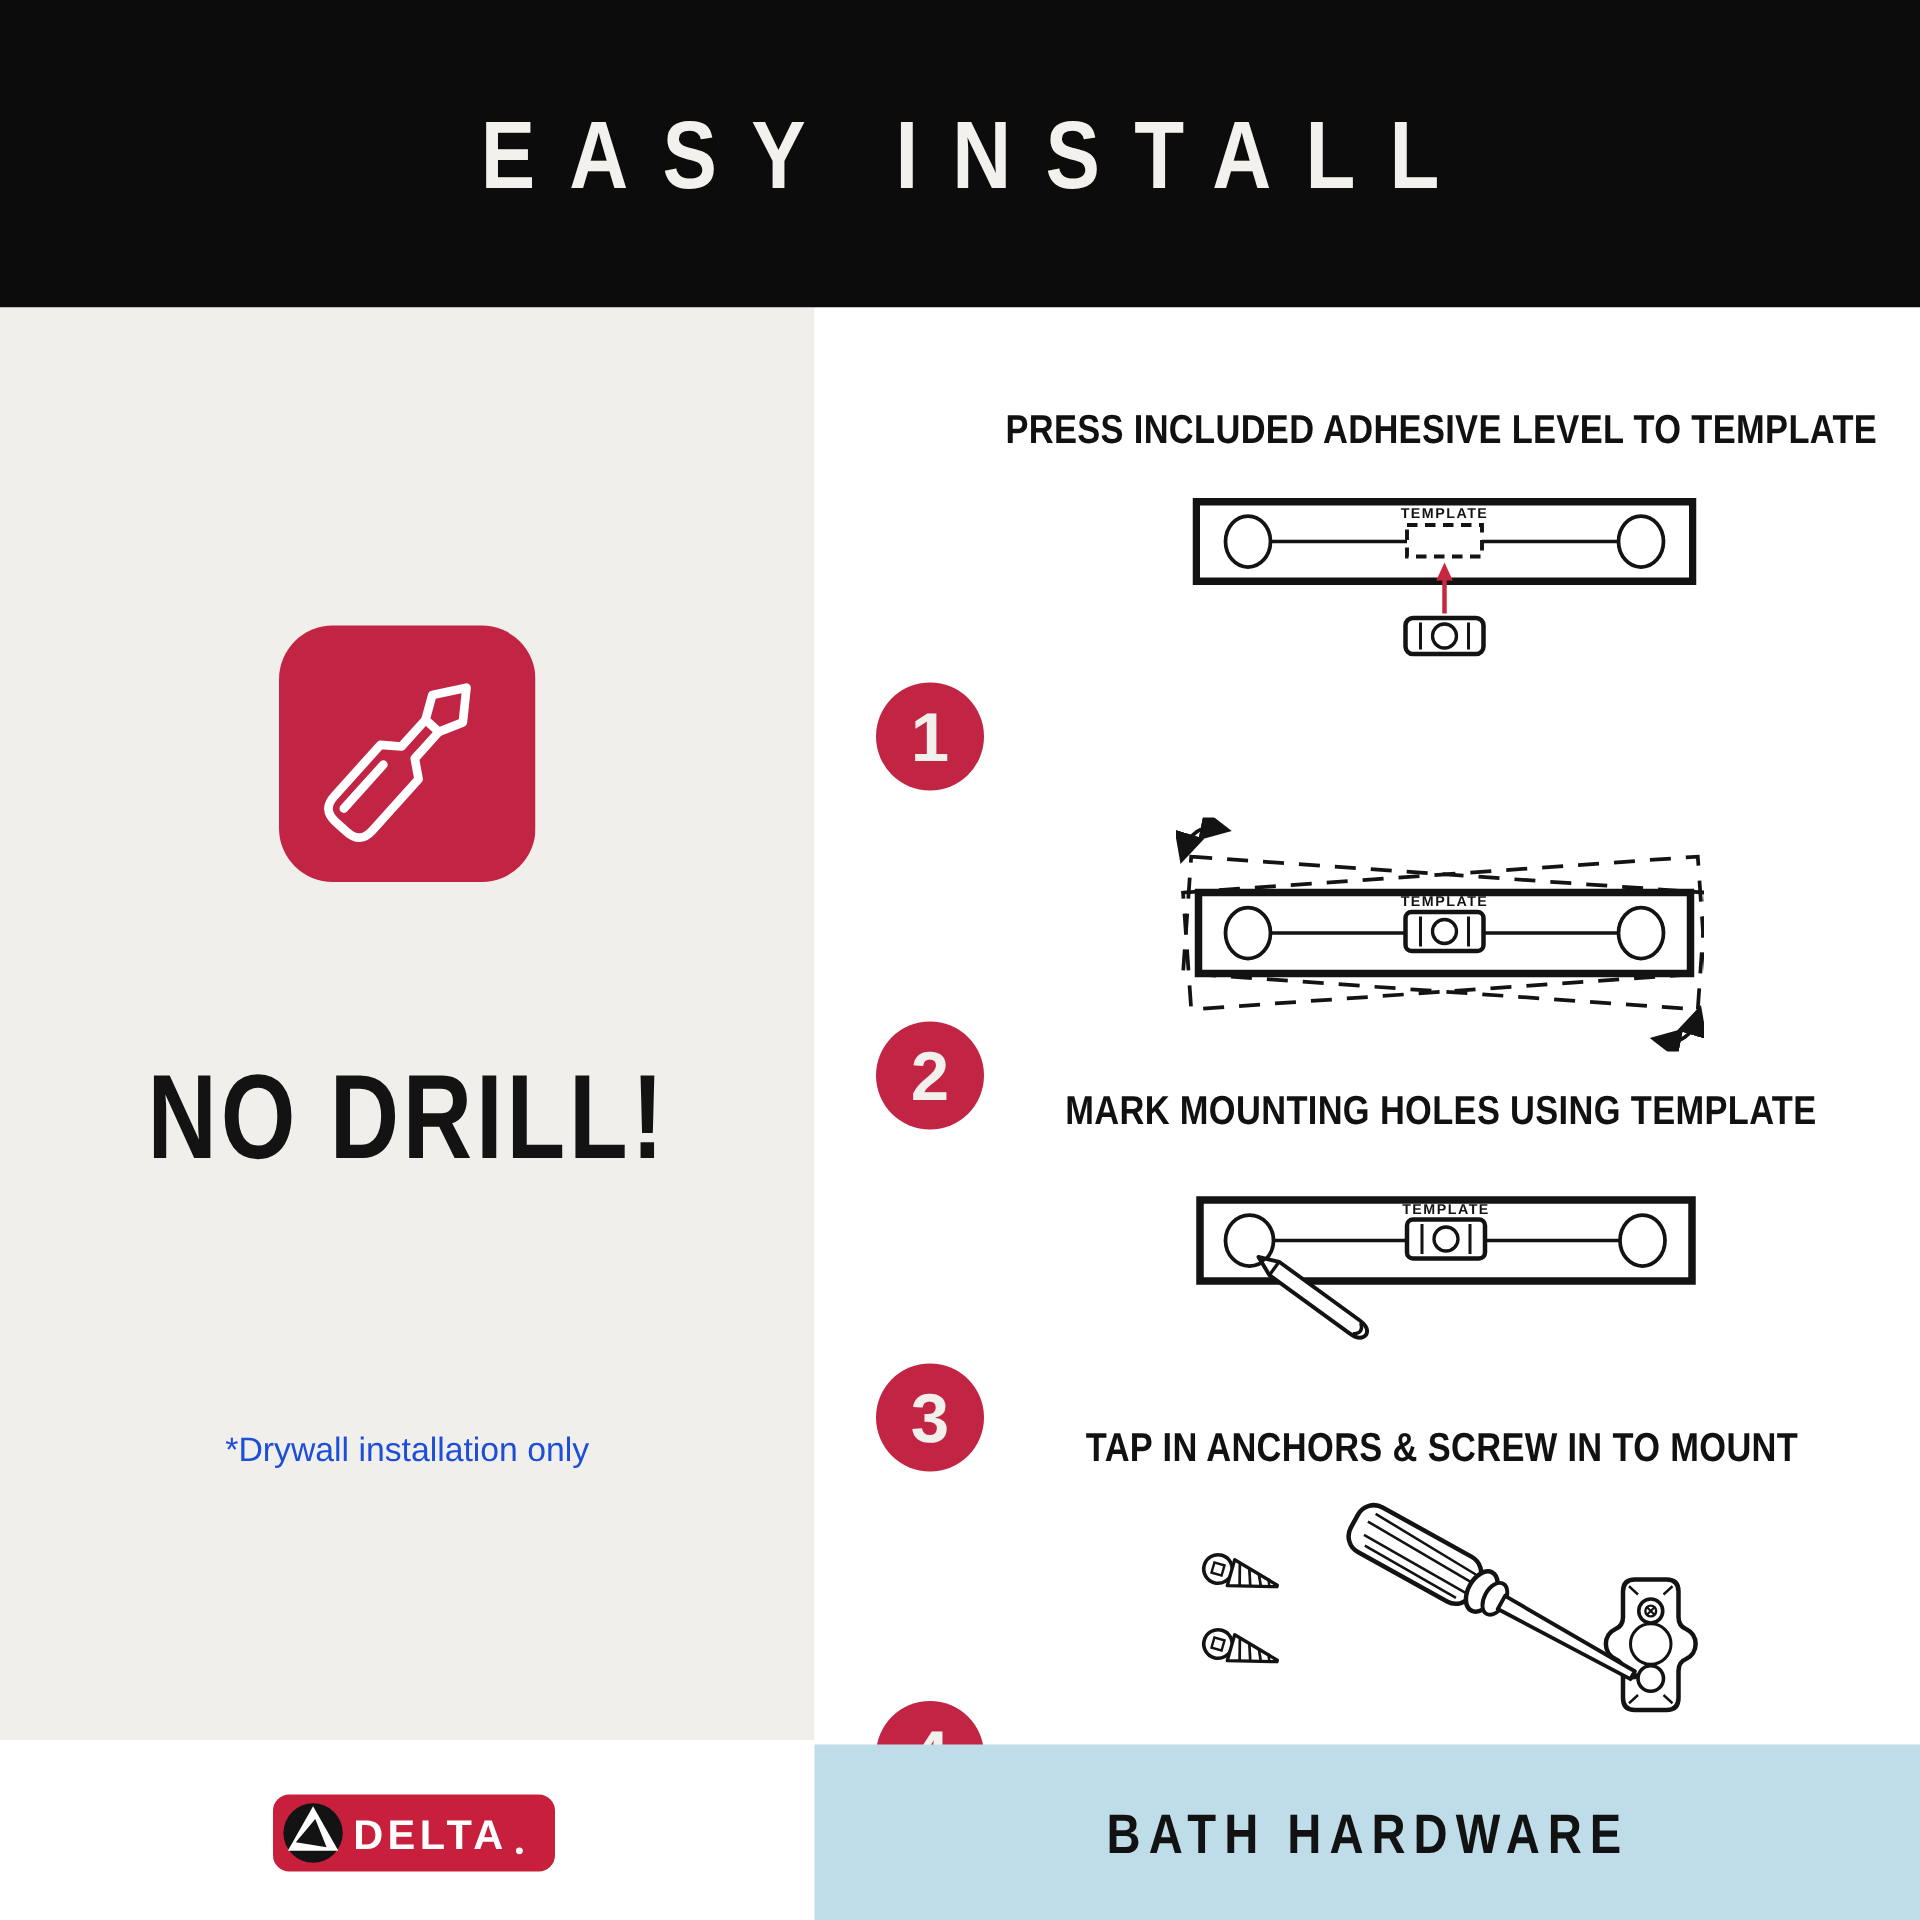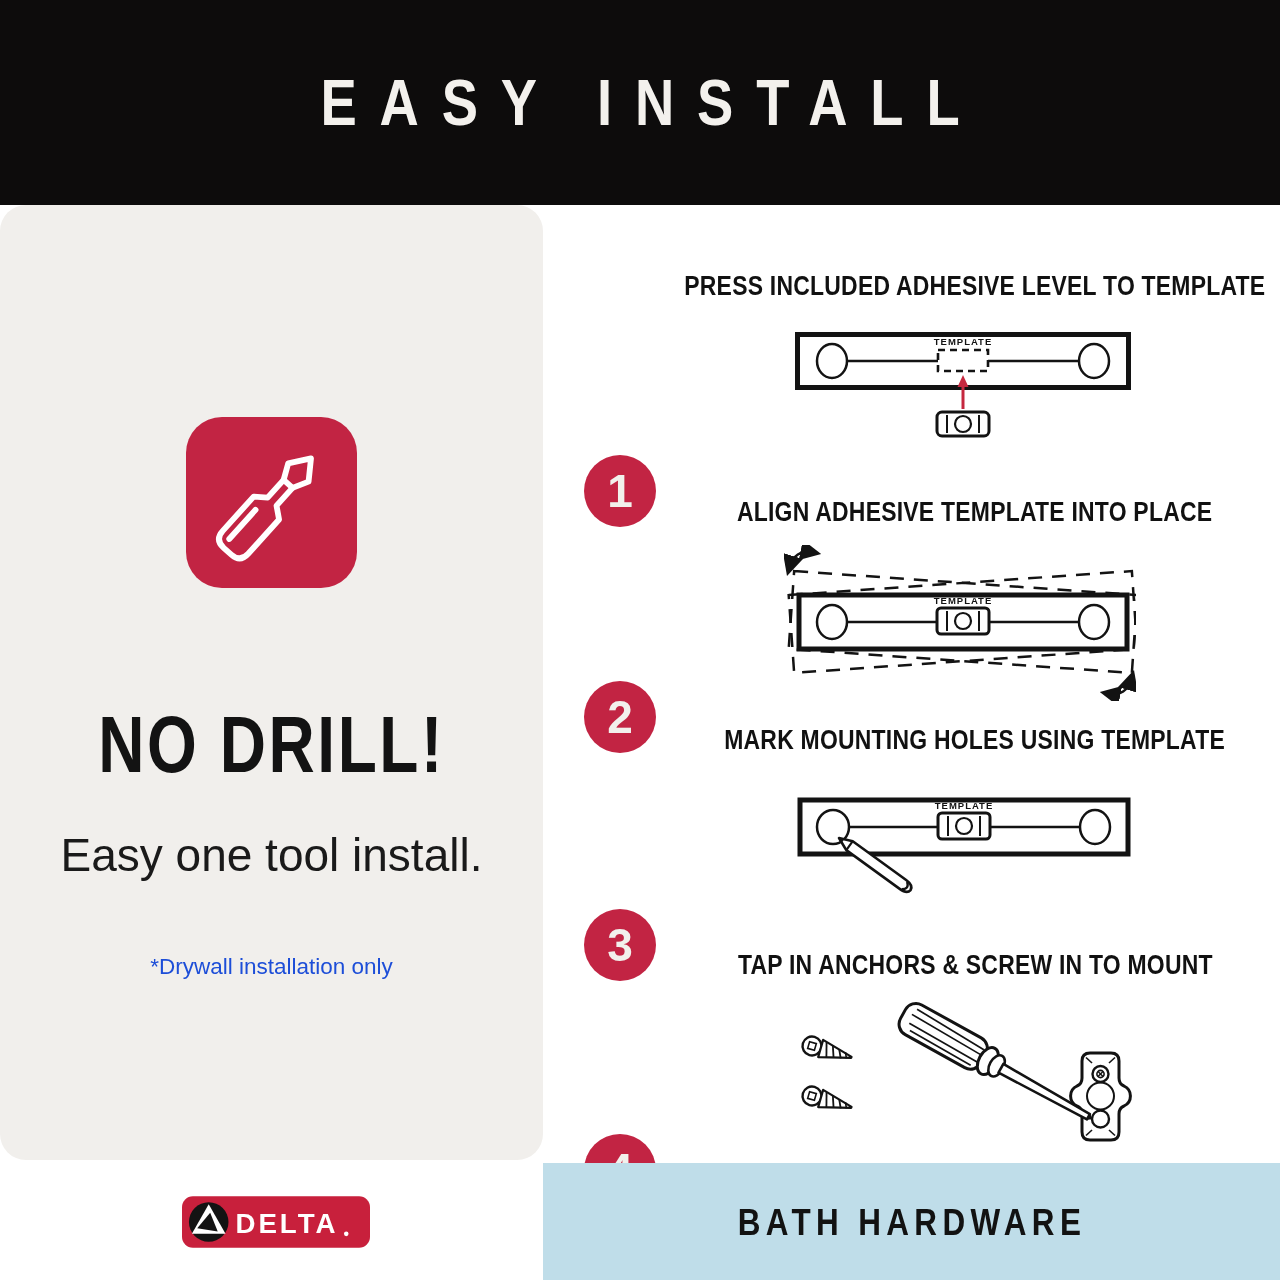--- a/index.html
+++ b/index.html
@@ -10,35 +10,35 @@
   .abs{position:absolute;}
   .cond{display:inline-block;transform:scaleX(0.85);white-space:nowrap;}
   .cond80{display:inline-block;transform:scaleX(0.80);white-space:nowrap;}
 
   
   #header{left:0;top:0;width:1280px;height:205px;background:#0d0c0c;
     display:flex;align-items:center;justify-content:center;padding-left:11px;}
   #header .title{color:#f3f1ed;font-weight:bold;font-size:64px;letter-spacing:0.42em;}
 
   
-  #left-panel{left:0;top:205px;width:543px;height:955px;background:#f1efec;border-radius:26px;}
+  #left-panel{left:0;top:205px;width:543px;height:955px;background:#f1efec;}
   #tool-tile{left:186px;top:209px;width:171px;height:177px;}
   #headline{left:0;top:498px;width:543px;height:84px;display:flex;align-items:center;justify-content:center;}
   #headline .t{font-size:80px;font-weight:bold;color:#131313;letter-spacing:0.04em;}
   #subheadline{left:0;top:618px;width:543px;height:64px;display:flex;align-items:center;justify-content:center;}
   #subheadline .t{font-size:46px;font-weight:400;color:#1a1a1a;}
   #footnote{left:0;top:745px;width:543px;height:34px;display:flex;align-items:center;justify-content:center;}
   #footnote .t{font-size:22.5px;font-weight:400;color:#1d4ed8;}
 
   
   #right-panel{left:543px;top:205px;width:737px;height:958px;background:#ffffff;}
   .step-circle{position:absolute;left:41px;width:72px;height:72px;border-radius:50%;
     background:#c22443;display:flex;align-items:center;justify-content:center;
     color:#f2f0ec;font-size:46px;font-weight:bold;}
-  .step-title{position:absolute;left:152px;width:560px;height:44px;
+  .step-title{position:absolute;left:138px;width:560px;height:44px;
     display:flex;align-items:center;justify-content:center;}
   .step-title .t{font-size:27px;font-weight:bold;color:#111;letter-spacing:0.01em;}
   .illus{position:absolute;}
 
   
   #footer-left{left:0;top:1160px;width:543px;height:120px;background:#ffffff;}
   #delta-logo{left:182px;top:36px;width:188px;height:52px;}
   #blue-band{left:543px;top:1163px;width:737px;height:120px;background:#bfdde9;
     display:flex;align-items:center;justify-content:center;}
   #blue-band .t{font-size:37px;font-weight:bold;color:#121212;letter-spacing:0.17em;}
@@ -61,23 +61,20 @@
       <rect x="0" y="0" width="100" height="100" rx="21" fill="#c22443"></rect>
       <g transform="translate(49,51) rotate(42)" stroke="#ffffff" stroke-width="3.4" fill="none" stroke-linejoin="round" stroke-linecap="round">
         <path d="M 0,-36 L 8,-25 L 3.5,-16 L -3.5,-16 L -8,-25 Z"></path>
         <path d="M -3.5,-16 L -3.5,-2 L -10,3 L -10,30 Q -10,37 -3,37 L 3,37 Q 10,37 10,30 L 10,3 L 3.5,-2 L 3.5,-16"></path>
         <line x1="-4" y1="8" x2="-4" y2="31"></line>
       </g>
     </svg>
 
     <div id="headline" class="abs">
       <span class="t cond80">NO DRILL!</span>
-    </div>
-    <div id="subheadline" class="abs">
-      <span class="t">Easy one tool install.</span>
     </div>
     <div id="footnote" class="abs">
       <span class="t">*Drywall installation only</span>
     </div>
   </div>
 
   <div id="right-panel" class="abs">
 
     <div class="step-circle" style="top:250px">
       <span>1</span>
@@ -100,23 +97,20 @@
       <g>
         <rect class="ink" x="142" y="80" width="52" height="24" rx="5" fill="#fff" stroke-width="3"></rect>
         <line class="ink" x1="152" y1="83" x2="152" y2="101" stroke-width="2"></line>
         <line class="ink" x1="184" y1="83" x2="184" y2="101" stroke-width="2"></line>
         <circle class="ink" cx="168" cy="92" r="8" stroke-width="2.2"></circle>
       </g>
     </svg>
 
     <div class="step-circle" style="top:476px">
       <span>2</span>
-    </div>
-    <div class="step-title" style="top:285px">
-      <span class="t cond">ALIGN ADHESIVE TEMPLATE INTO PLACE</span>
     </div>
     <svg class="illus" style="left:241px;top:340px" width="352" height="156" viewBox="0 0 352 156">
       <defs>
         <marker id="ah" markerWidth="8" markerHeight="8" refX="4" refY="4" orient="auto-start-reverse">
           <path d="M0,0 L8,4 L0,8 Z" fill="#131313"></path>
         </marker>
       </defs>
       <rect class="ink" x="7" y="38" width="344" height="78" stroke-width="2.5" stroke-dasharray="14 10" transform="rotate(4 179 77)"></rect>
       <rect class="ink" x="7" y="38" width="344" height="78" stroke-width="2.5" stroke-dasharray="14 10" transform="rotate(-4 179 77)"></rect>
       <rect x="15" y="50" width="328" height="54" fill="#fff" stroke="#131313" stroke-width="5"></rect>

